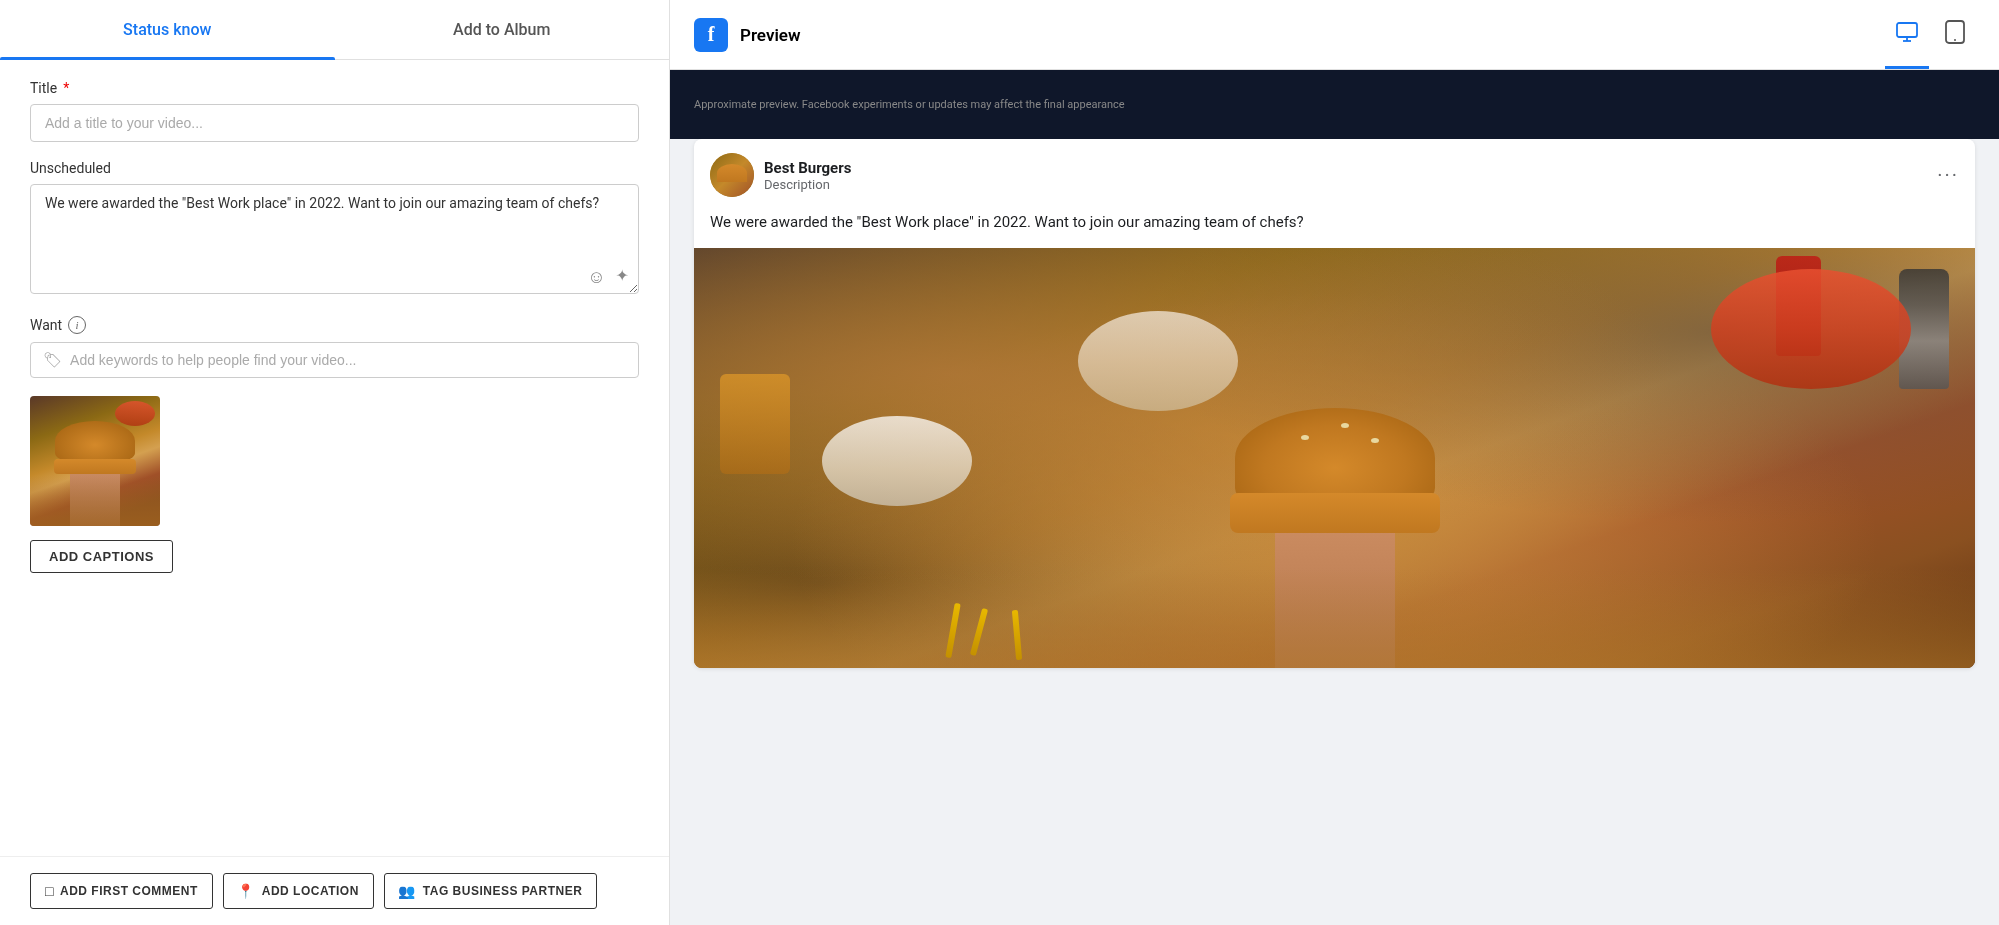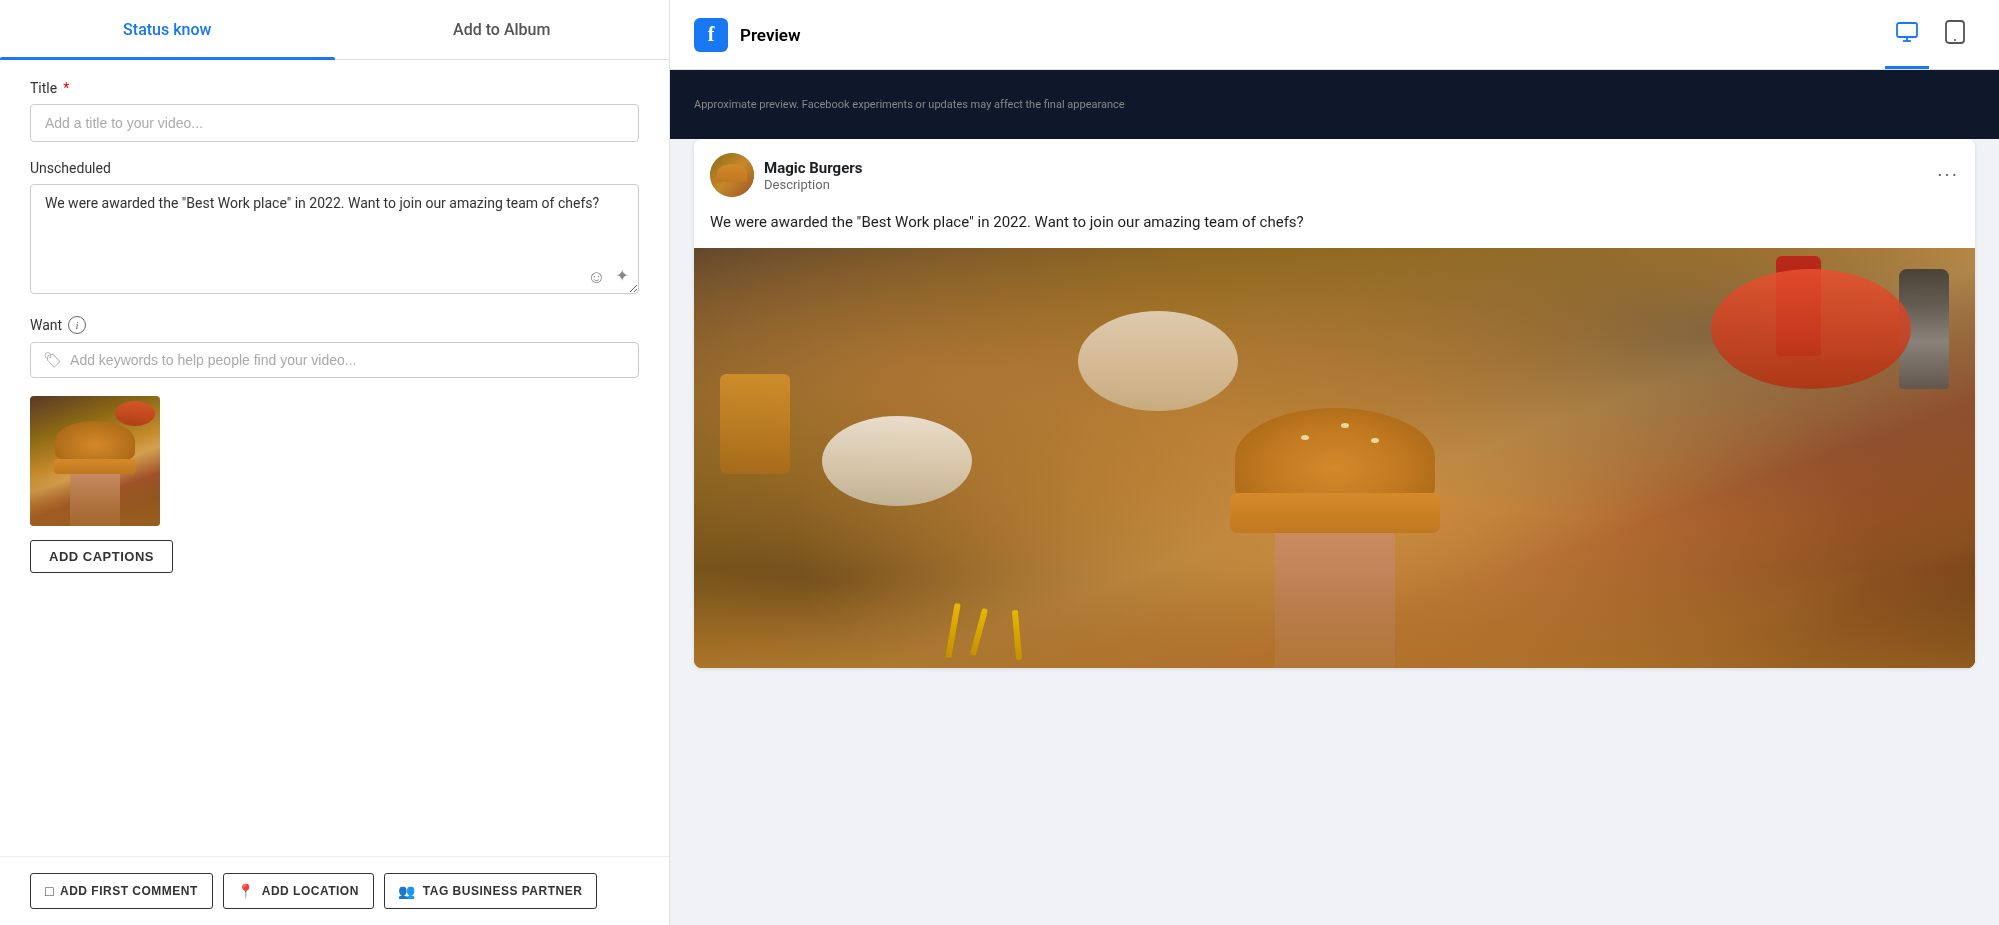--- a/index.html
+++ b/index.html
@@ -647,21 +647,21 @@
 
       <div class="post-header">
         <div class="post-author">
           <div class="author-avatar">
 
             <div style="width:44px;height:44px;background:linear-gradient(135deg,#8B6914,#c4892a,#a05028);border-radius:50%;overflow:hidden;display:flex;align-items:center;justify-content:center;">
               <div style="width:30px;height:18px;background:linear-gradient(180deg,#d4892a,#c07820);border-radius:50% 50% 0 0;position:relative;margin-top:-4px;"></div>
             </div>
           </div>
           <div class="author-info">
-            <span class="author-name">Magic Burgers</span>
+            <span class="author-name">Best Burgers</span>
             <span class="author-status">Description</span>
           </div>
         </div>
         <div class="post-more">···</div>
       </div>
 
       <div class="post-text">We were awarded the "Best Work place" in 2022. Want to join our amazing team of chefs?</div>
 
       <div class="post-image">
         <div class="burger-visual">

